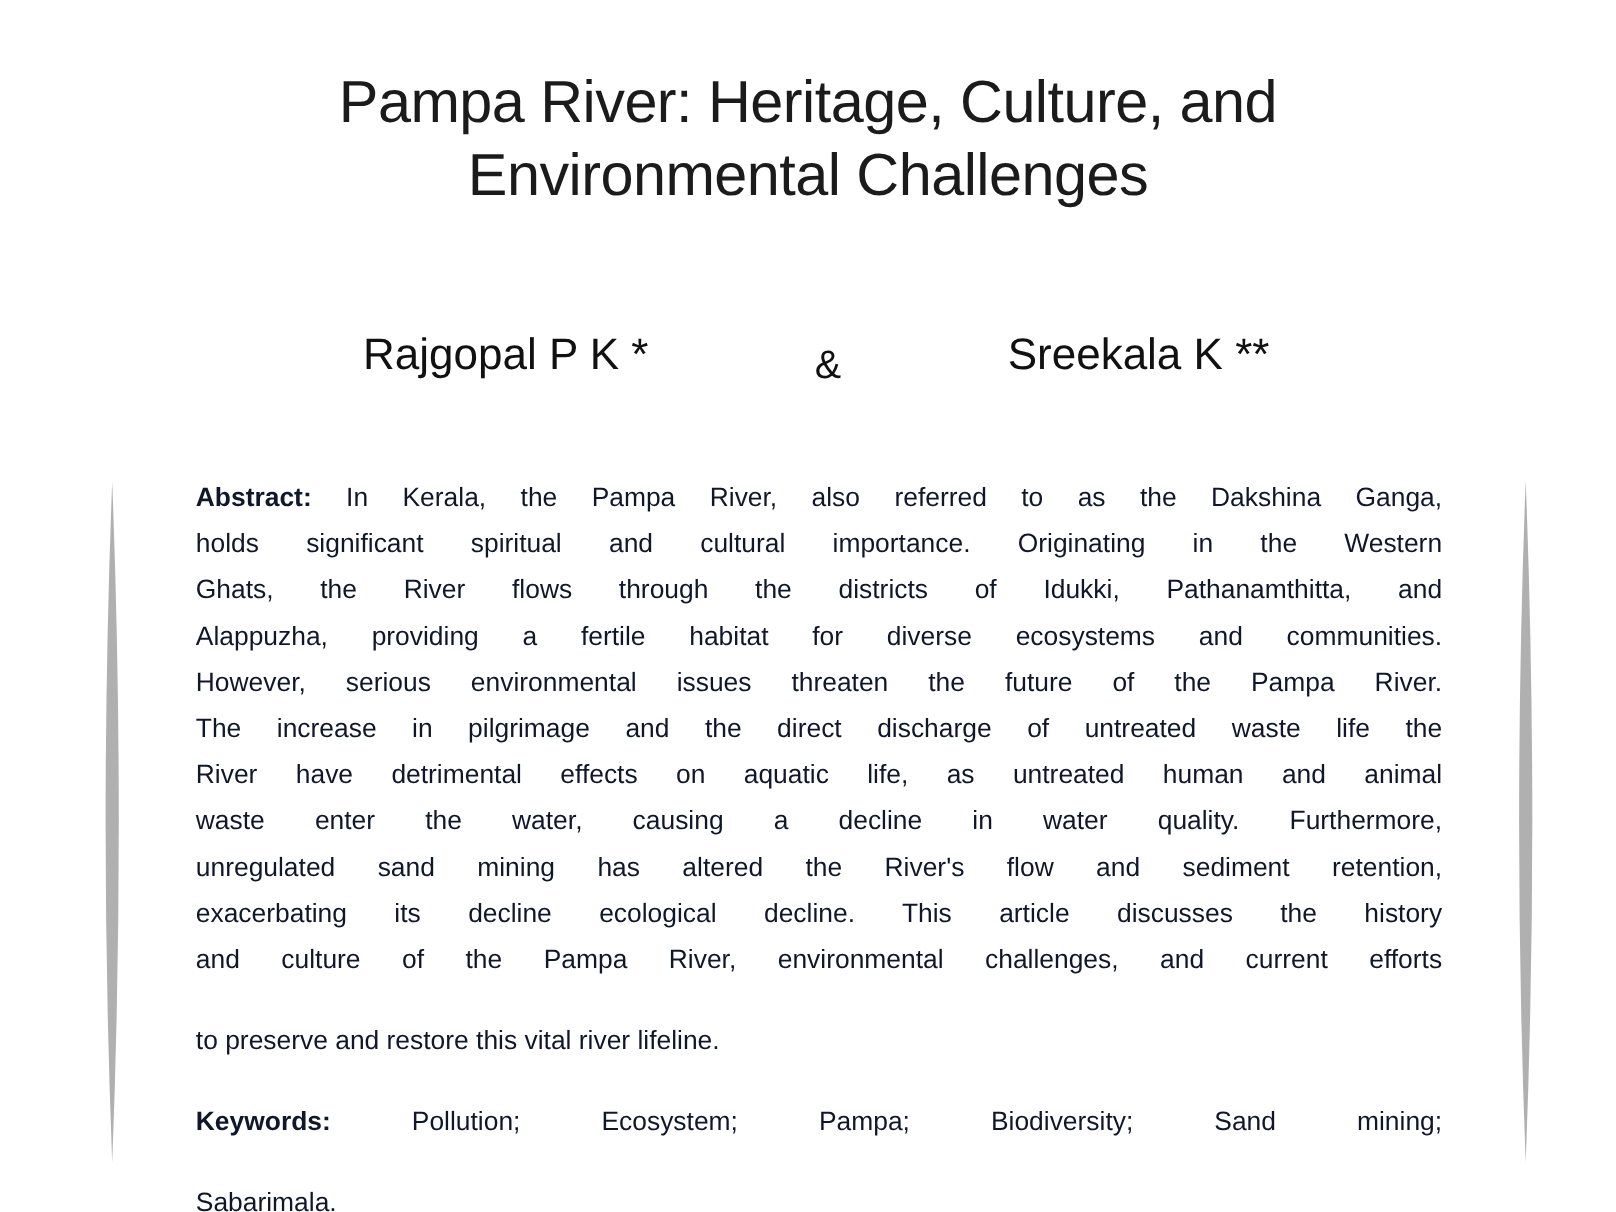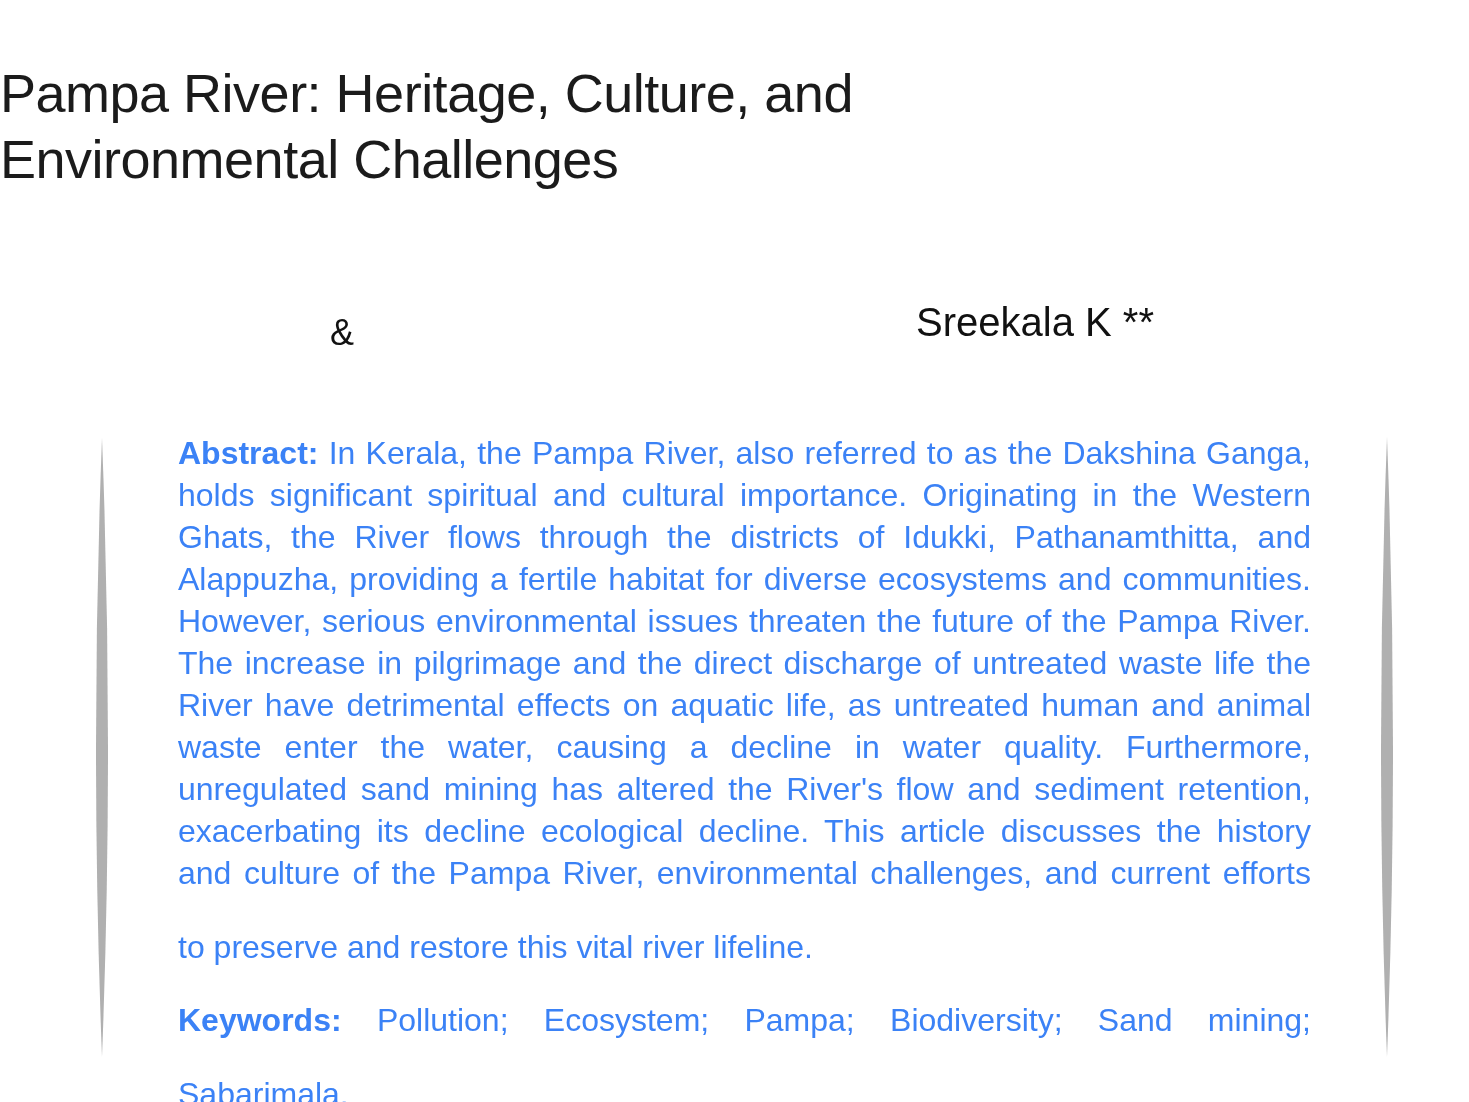--- a/index.html
+++ b/index.html
@@ -15,20 +15,21 @@
     overflow: hidden;
     font-family: "Liberation Sans", "DejaVu Sans", sans-serif;
     color: #000000;
   }
   
   #title {
     position: absolute;
     left: 0;
     right: 0;
     top: 60px;
+    text-align: center;
     font-size: 54px;
     line-height: 66px;
     letter-spacing: -0.5px;
     color: #1b1b1b;
     font-weight: 400;
   }
   
   #authors {
     position: absolute;
     left: 330px;
@@ -43,23 +44,23 @@
   #authors .amp {
     font-size: 36px;
     position: relative;
     top: 9px;
   }
   
   .para {
     position: absolute;
     left: 178px;
     width: 1133px;
-    font-size: 32px;
+    font-size: 24px;
     line-height: 42px;
-    color: #3b82f6;
+    color: #0f172a;
   }
   #abstract { top: 432px; }
   #keywords { top: 999px; }
   .jline {
     text-align: justify;
     text-align-last: justify;
     height: 42px;
     white-space: normal;
   }
   .jline.jlast {
@@ -79,20 +80,21 @@
 <body>
 
 <div id="page">
 
   <div id="title">
     <div>Pampa River: Heritage, Culture, and</div>
     <div>Environmental Challenges</div>
   </div>
 
   <div id="authors">
+    <span>Rajgopal P K *</span>
     <span class="amp">&amp;</span>
     <span>Sreekala K **</span>
   </div>
 
   <div id="abstract" class="para">
       <div class="jline"><b>Abstract:</b> In Kerala, the Pampa River, also referred to as the Dakshina Ganga,</div>
       <div class="jline">holds significant spiritual and cultural importance. Originating in the Western</div>
       <div class="jline">Ghats, the River flows through the districts of Idukki, Pathanamthitta, and</div>
       <div class="jline">Alappuzha, providing a fertile habitat for diverse ecosystems and communities.</div>
       <div class="jline">However, serious environmental issues threaten the future of the Pampa River.</div>

